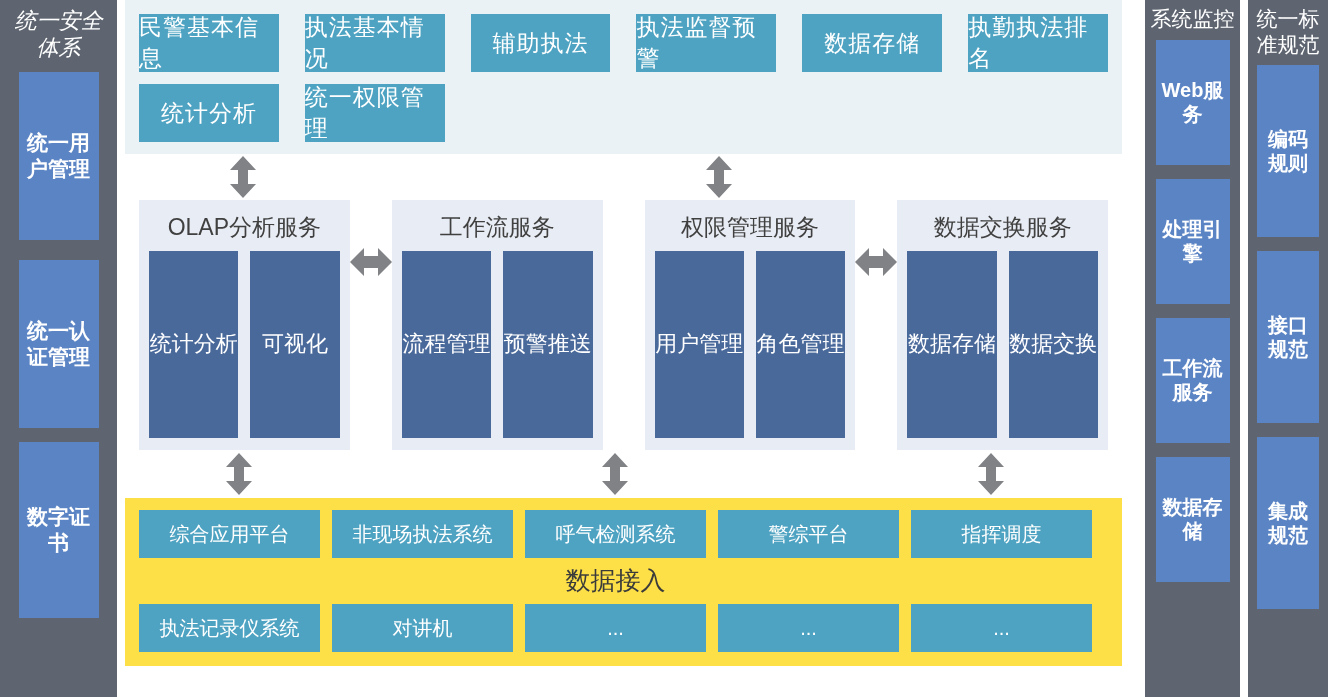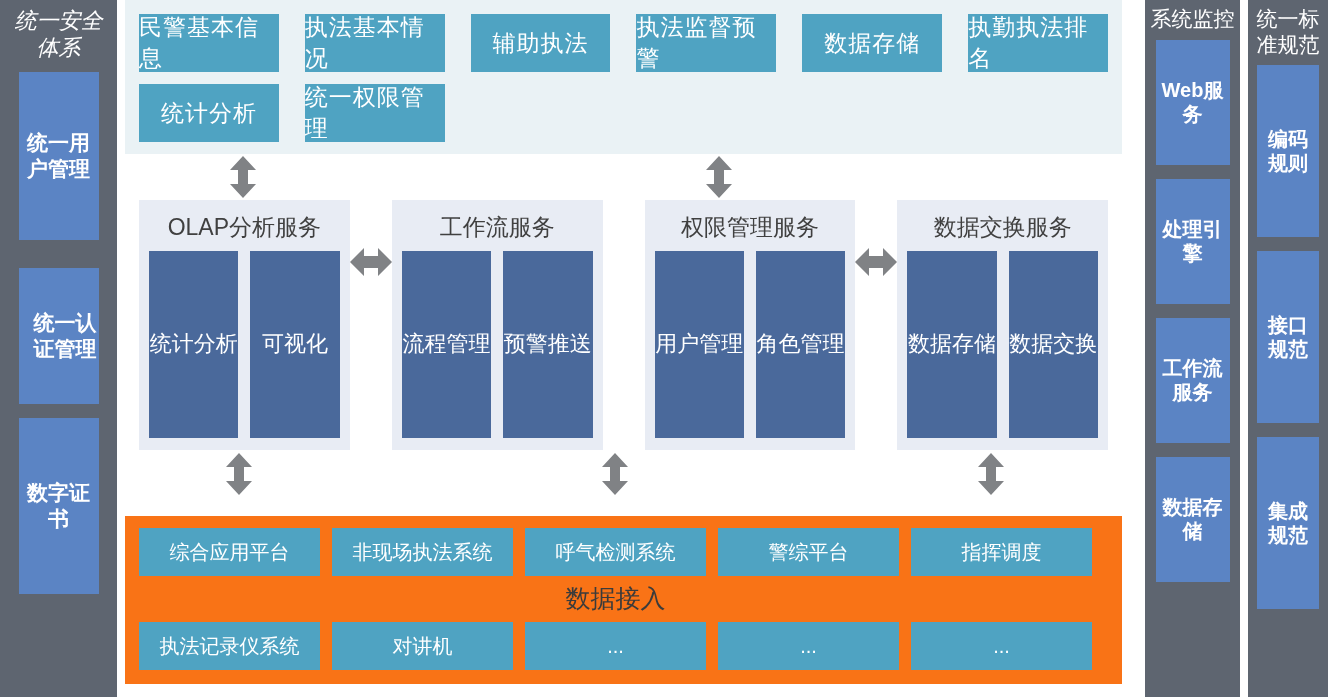--- a/index.html
+++ b/index.html
@@ -144,24 +144,23 @@
   }
   .hArrow{
     position:absolute;
     left:50%;top:62px;
     transform:translate(-50%,-50%);
     width:42px;height:28px;
   }
 
   
   .data-layer{
-    background:#f97316;
+    background:#fde047;
     padding:12px 30px 14px 14px;
     box-sizing:border-box;
-    margin-top:18px;
   }
   .data-grid{
     display:grid;
     grid-template-columns:repeat(5,1fr);
     gap:0 12px;
   }
   .data-box{
     background:#4fa3c2;
     color:#ffffff;
     height:48px;
@@ -178,21 +177,21 @@
 </head>
 <body>
 
 <div class="app">
 
   <div class="vside" id="left-sidebar">
     <div class="vside-title">统一安全体系</div>
     <div class="vside-box" style="height:168px;margin-top:6px;">
       <span>统一用户管理</span>
     </div>
-    <div class="vside-box" style="height:136px;margin-top:28px;text-align:right;">
+    <div class="vside-box" style="height:168px;margin-top:20px;">
       <span>统一认证管理</span>
     </div>
     <div class="vside-box" style="height:176px;margin-top:14px;">
       <span>数字证书</span>
     </div>
   </div>
 
   <div class="gapcol"></div>
 
   <div class="center">

